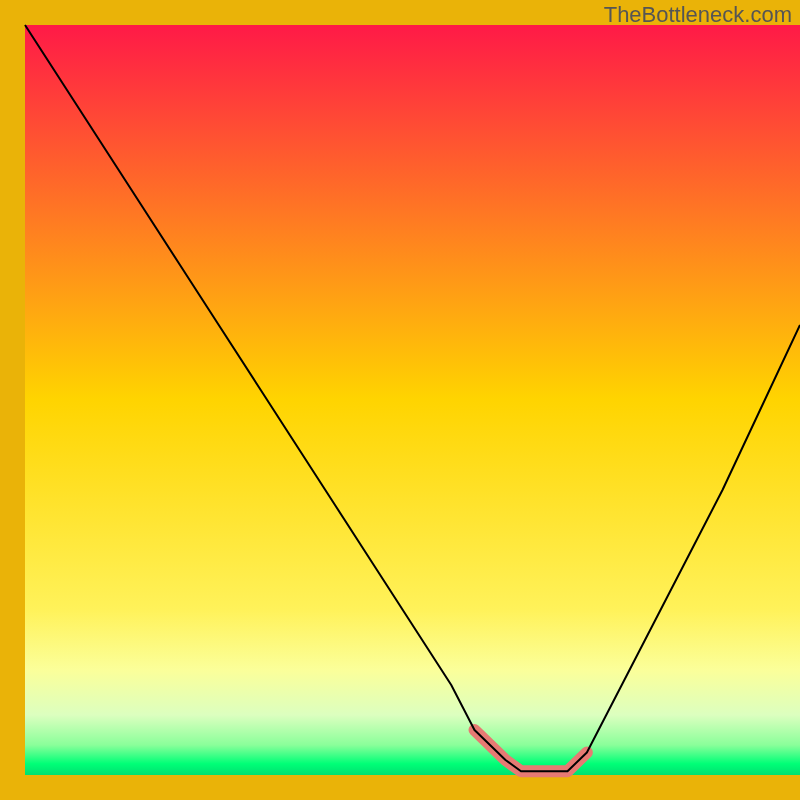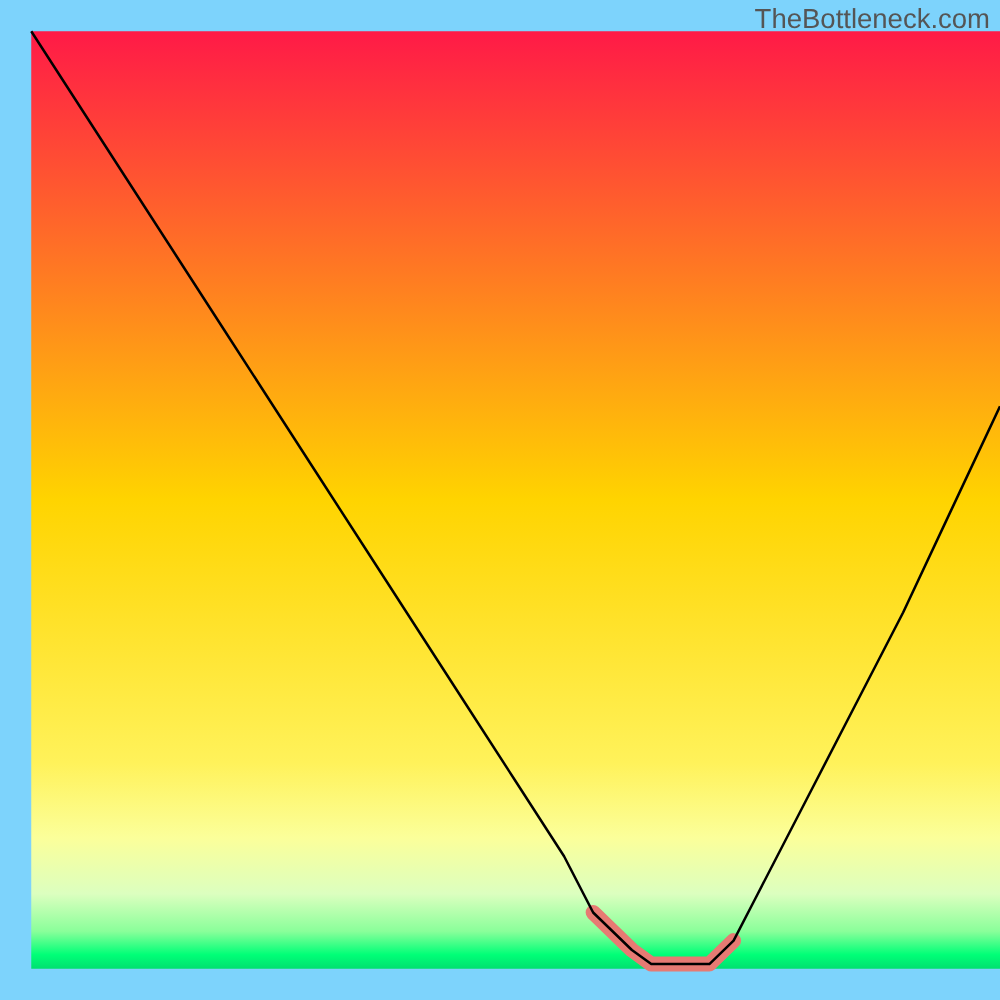--- a/index.html
+++ b/index.html
@@ -7,21 +7,21 @@
     padding: 0;
     width: 800px;
     height: 800px;
     overflow: hidden;
     font-family: Arial, sans-serif;
   }
   .container {
     position: relative;
     width: 800px;
     height: 800px;
-    background: #7dd3fc;
+    background: #eab308;
   }
   .watermark {
     position: absolute;
     top: 2px;
     right: 8px;
     color: #555;
     font-size: 22px;
     z-index: 20;
     font-family: Arial, sans-serif;
   }

